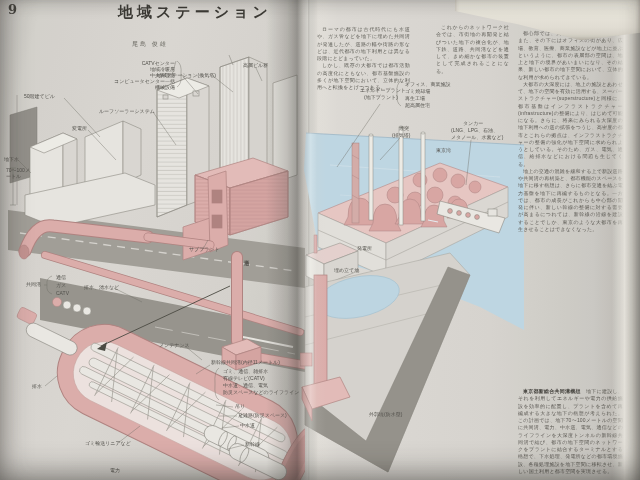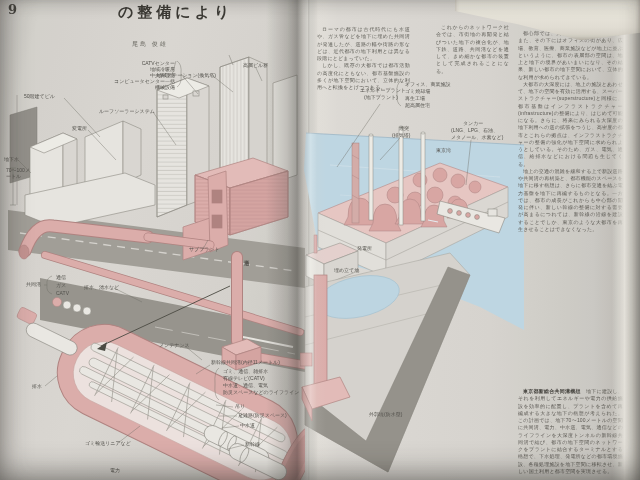--- a/index.html
+++ b/index.html
@@ -40,21 +40,21 @@
 </head>
 <body>
 
 <div id="stage">
   <div class="soft">
 
     <div class="page-left"></div>
     <div class="page-right"></div>
 
     <div class="pgnum">9</div>
-    <div class="title">の整備により</div>
+    <div class="title">地域ステーション</div>
     <div class="author">尾島 俊雄</div>
 
     <svg class="fig" style="left:5px;top:55px" width="300" height="425" viewBox="0 0 300 425">
       <defs>
         <pattern id="hH" width="6" height="4.2" patternUnits="userSpaceOnUse">
             <path d="M0,2H6" stroke="#b6b3ab" stroke-width="0.5"></path>
           </pattern>
         <pattern id="hV" width="3.6" height="6" patternUnits="userSpaceOnUse">
             <path d="M1.8,0V6" stroke="#b6b3ab" stroke-width="0.5"></path>
           </pattern>

